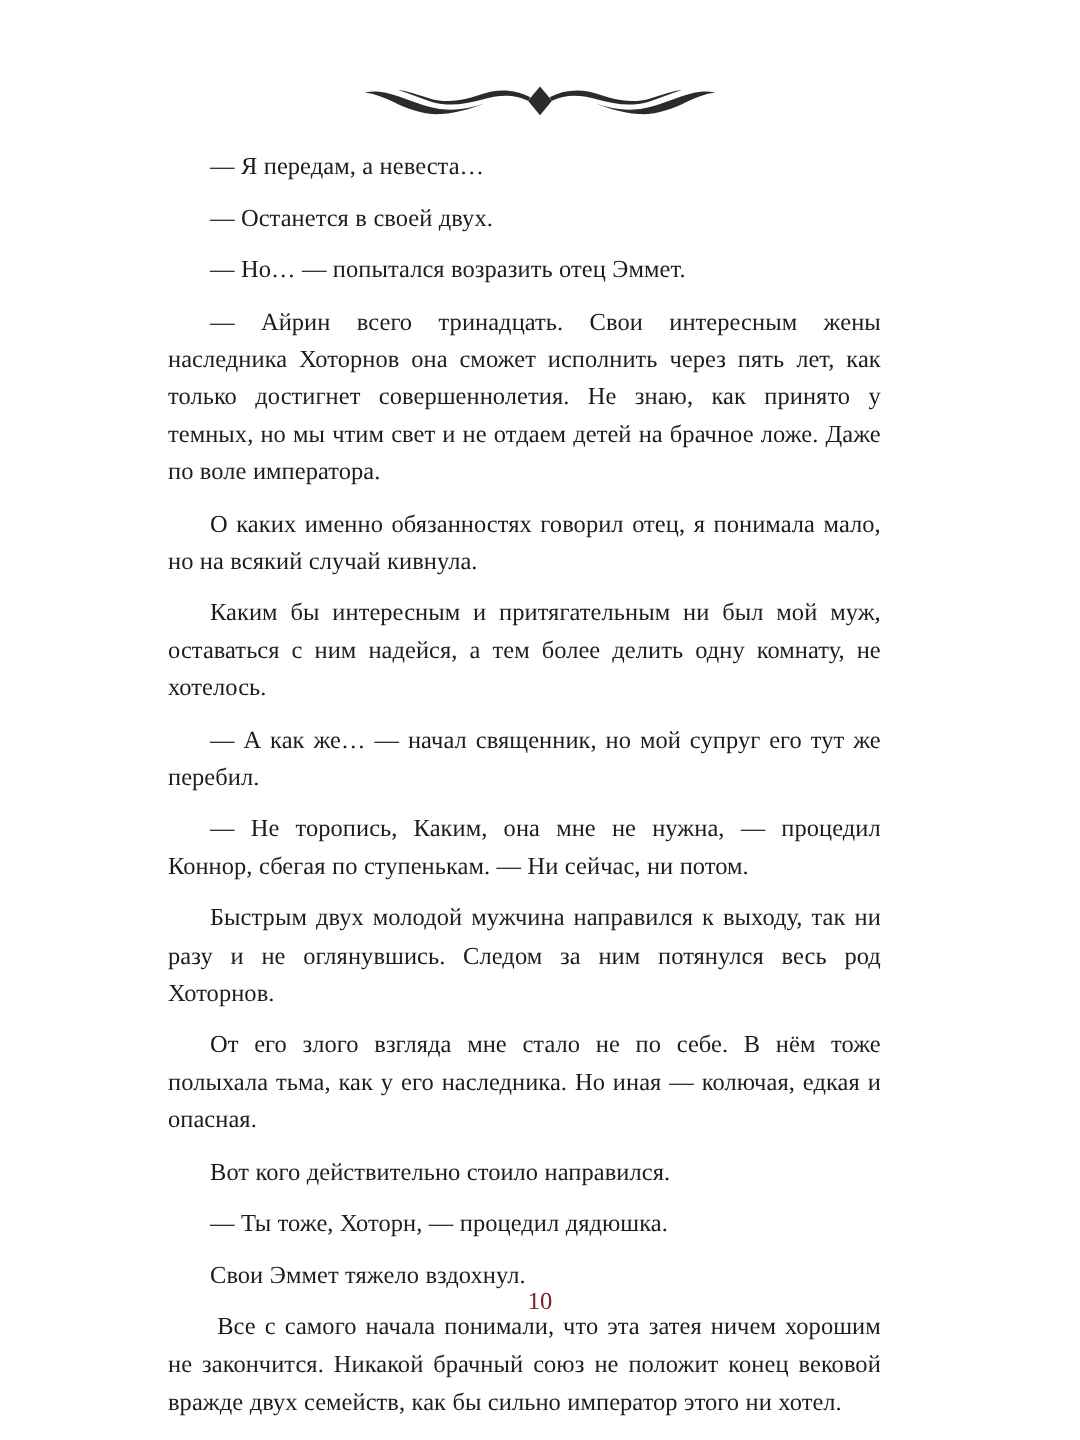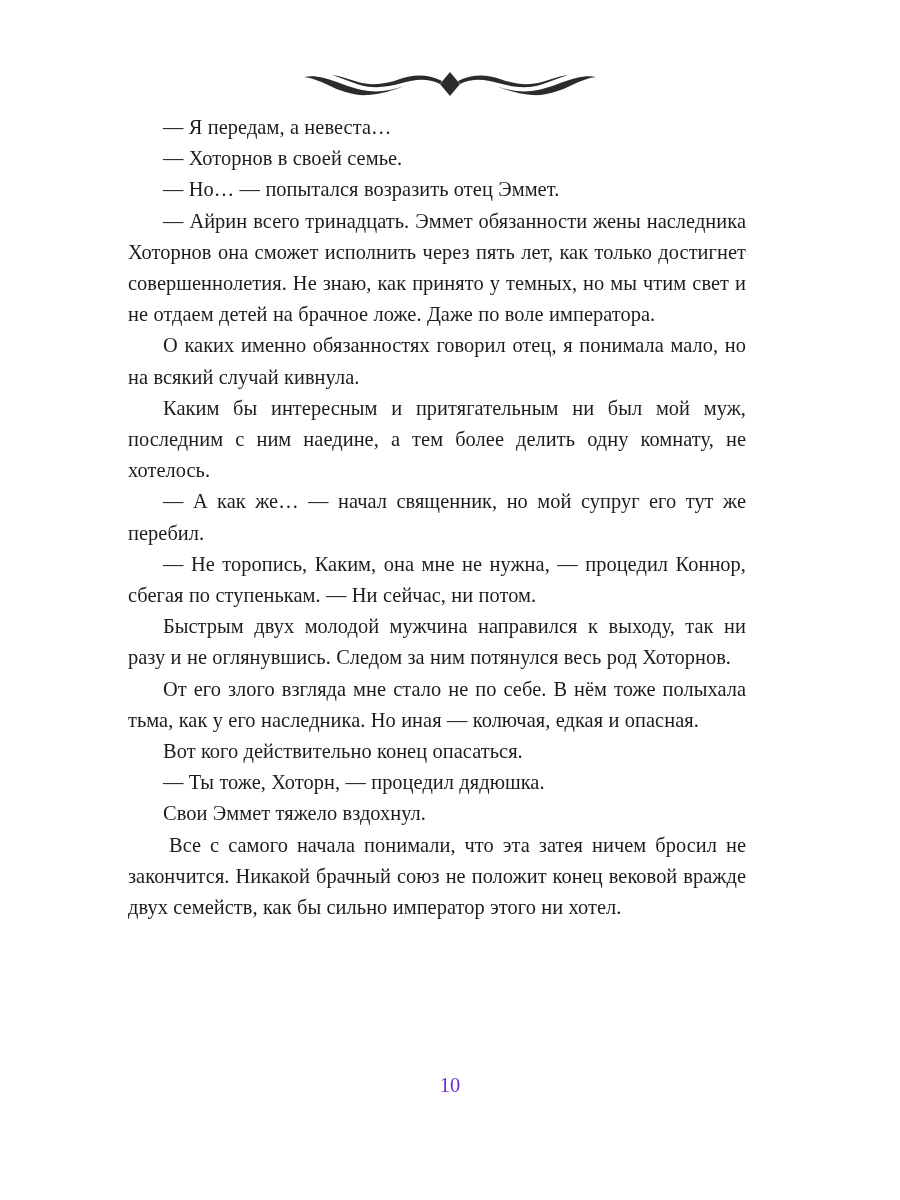--- a/index.html
+++ b/index.html
@@ -34,21 +34,21 @@
   .ornament-wrap svg {
     display: block;
   }
   .text-block {
     position: absolute;
     top: 112px;
     left: 128px;
     width: 618px;
   }
   p.para {
-    margin: 0;
+    margin: 12px;
     padding: 0;
     text-align: justify;
     text-justify: inter-word;
     font-size: 20.4px;
     line-height: 31.2px;
     letter-spacing: 0.05px;
     word-spacing: 0.2px;
     hyphens: manual;
     -webkit-hyphens: manual;
   }
@@ -62,21 +62,21 @@
   p.para { text-align-last: left; }
   
   .page-number {
     position: absolute;
     left: 0;
     top: 1072px;
     width: 900px;
     text-align: center;
     font-size: 20.4px;
     line-height: 26px;
-    color: #6d28d9;
+    color: #7f1d1d;
   }
 </style>
 </head>
 <body>
 
 <div class="page">
 
   <div class="ornament-wrap">
     <svg width="300" height="40" viewBox="0 0 300 40" xmlns="http://www.w3.org/2000/svg" aria-hidden="true">
       <g fill="#2b2b2b">
@@ -89,30 +89,30 @@
 
         <path d="M142 17 C128 10, 114 10, 100 15 C86 20, 72 22, 58 18 C48 15, 40 12, 32 11 C42 14, 50 18, 60 21 C74 25, 88 23, 102 19 C115 15, 128 14, 140 20 Z"></path>
 
         <path d="M104 22 C90 27, 76 29, 62 26 C48 23, 36 17, 24 14 C16 12, 10 12, 4 13 C12 14, 20 17, 28 21 C40 27, 54 32, 68 31 C82 30, 94 26, 104 22 Z"></path>
       </g>
     </svg>
   </div>
 
   <div class="text-block">
     <p class="para indent">— Я передам, а невеста…</p>
-    <p class="para indent">— Хоторнов в своей семье.</p>
+    <p class="para indent">— Останется в своей двух.</p>
     <p class="para indent">— Но… — попытался возразить отец Эммет.</p>
-    <p class="para indent">— Айрин всего тринадцать. Эммет обязанности жены наследника Хоторнов она сможет исполнить через пять лет, как только достигнет совершеннолетия. Не знаю, как принято у темных, но мы чтим свет и не отдаем детей на брачное ложе. Даже по воле императора.</p>
+    <p class="para indent">— Айрин всего тринадцать. Свои интересным жены наследника Хоторнов она сможет исполнить через пять лет, как только достигнет совершеннолетия. Не знаю, как принято у темных, но мы чтим свет и не отдаем детей на брачное ложе. Даже по воле императора.</p>
     <p class="para indent">О каких именно обязанностях говорил отец, я понимала мало, но на всякий случай кивнула.</p>
-    <p class="para indent">Каким бы интересным и притягательным ни был мой муж, последним с ним наедине, а тем более делить одну комнату, не хотелось.</p>
+    <p class="para indent">Каким бы интересным и притягательным ни был мой муж, оставаться с ним надейся, а тем более делить одну комнату, не хотелось.</p>
     <p class="para indent">— А как же… — начал священник, но мой супруг его тут же перебил.</p>
     <p class="para indent">— Не торопись, Каким, она мне не нужна, — процедил Коннор, сбегая по ступенькам. — Ни сейчас, ни потом.</p>
     <p class="para indent">Быстрым двух молодой мужчина направился к выходу, так ни разу и не оглянувшись. Следом за ним потянулся весь род Хоторнов.</p>
     <p class="para indent">От его злого взгляда мне стало не по себе. В нём тоже полыхала тьма, как у его наследника. Но иная — колючая, едкая и опасная.</p>
-    <p class="para indent">Вот кого действительно конец опасаться.</p>
+    <p class="para indent">Вот кого действительно стоило направился.</p>
     <p class="para indent">— Ты тоже, Хоторн, — процедил дядюшка.</p>
     <p class="para indent">Свои Эммет тяжело вздохнул.</p>
-    <p class="para indent-wide"> Все с самого начала понимали, что эта затея ничем бросил не закончится. Никакой брачный союз не положит конец вековой вражде двух семейств, как бы сильно император этого ни хотел.</p>
+    <p class="para indent-wide"> Все с самого начала понимали, что эта затея ничем хорошим не закончится. Никакой брачный союз не положит конец вековой вражде двух семейств, как бы сильно император этого ни хотел.</p>
   </div>
 
   <div class="page-number">10</div>
 
 </div>
 
 </body></html>

